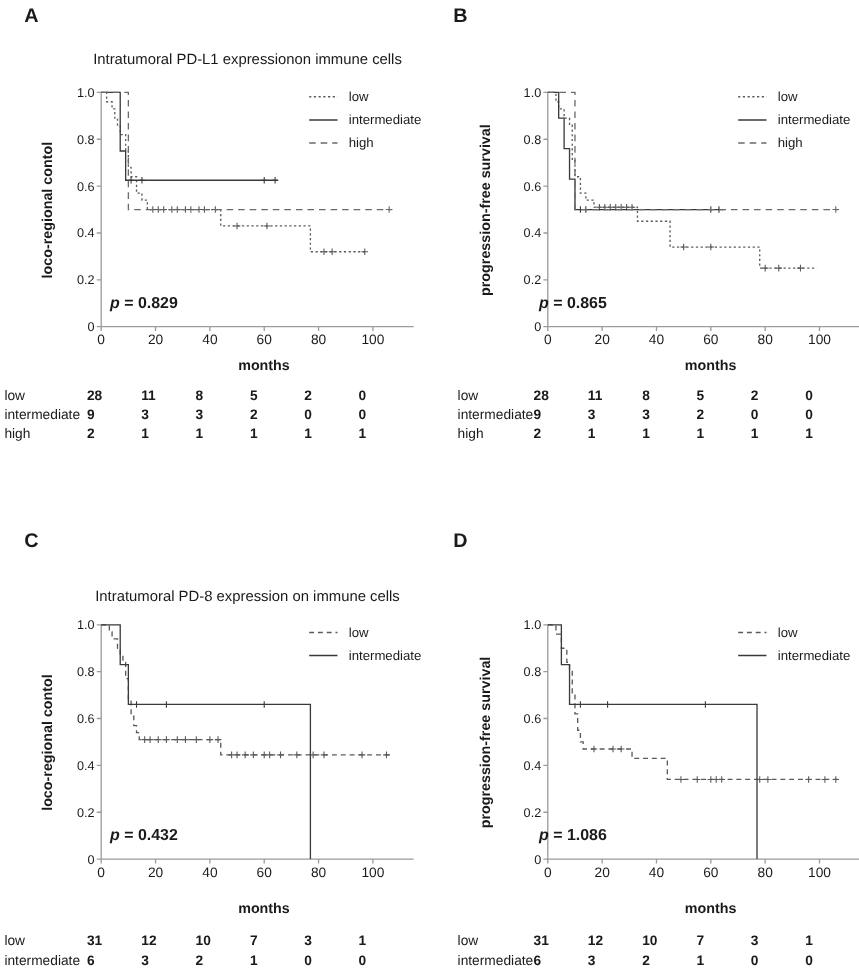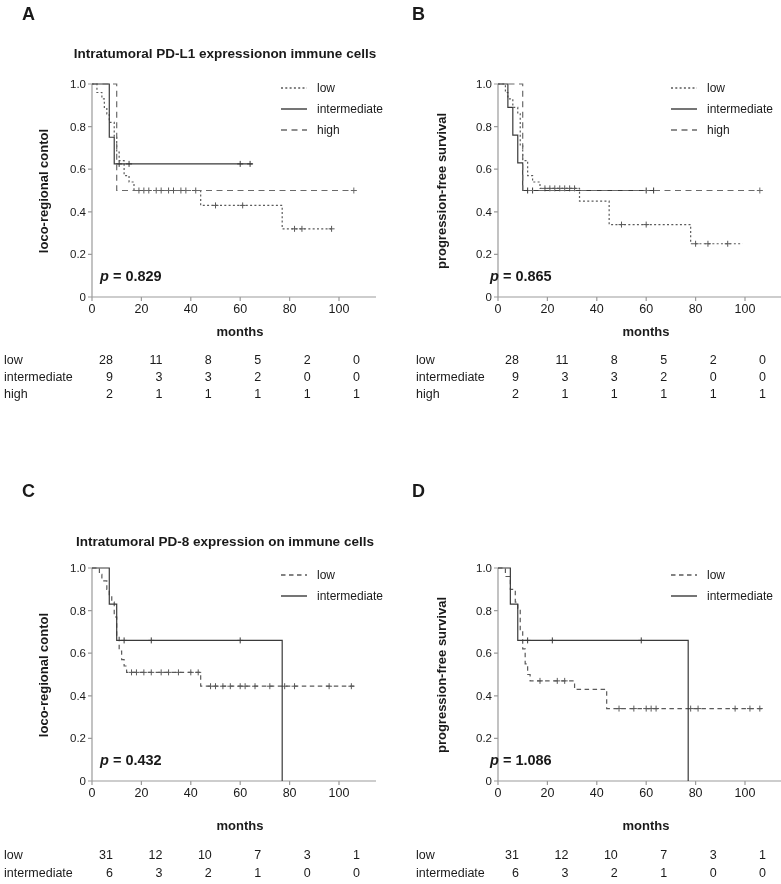--- a/index.html
+++ b/index.html
@@ -10,21 +10,21 @@
   .panel{position:absolute;width:391px;}
   .pa{left:0;top:0;height:468px;}
   .pb{left:390px;top:0;height:468px;}
   .pc{left:0;top:468px;height:416px;}
   .pd{left:390px;top:468px;height:416px;}
 
   .letter{position:absolute;left:22px;top:4px;font-size:18px;font-weight:700;}
   .row2 .letter{top:13px;}
 
   .ptitle{position:absolute;left:55px;top:46px;width:340px;text-align:center;
-          font-size:13.5px;font-weight:700;white-space:nowrap;}
+          font-size:13.5px;font-weight:400;white-space:nowrap;}
   .row2 .ptitle{top:66px;}
 
   .ylab{position:absolute;left:-62px;top:182px;width:213px;height:18px;text-align:center;
         font-size:13px;font-weight:700;transform:rotate(-90deg);white-space:nowrap;}
   .right .ylab{left:-54px;}
   .row2 .ylab{top:198px;}
 
   svg.plot{position:absolute;left:60px;top:70px;overflow:visible;}
   .right svg.plot{left:76px;}
   .row2 svg.plot{top:86px;}
@@ -43,21 +43,21 @@
         font-size:13px;font-weight:700;}
   .right .xlab{left:76px;}
   .row2 .xlab{top:350px;}
 
   .risk{position:absolute;left:0;top:352px;width:391px;font-size:12.5px;line-height:17px;}
   .row2 .risk{top:378px;line-height:18px;}
   .rrow{position:relative;height:17px;}
   .row2 .rrow{height:18px;}
   .rlabel{position:absolute;left:4px;white-space:nowrap;}
   .right .rlabel{left:26px;}
-  .rnum{position:absolute;width:34px;text-align:right;}
+  .rnum{position:absolute;width:34px;text-align:left;font-weight:bold;}
 </style>
 </head>
 <body>
 
 <section class="panel pa">
   <div class="letter">A</div>
   <div class="ptitle">Intratumoral PD-L1 expressionon immune cells</div>
   <div class="ylab">loco-regional contol</div>
   <svg class="plot" width="332" height="248" viewBox="0 0 332 248">
       <g>

